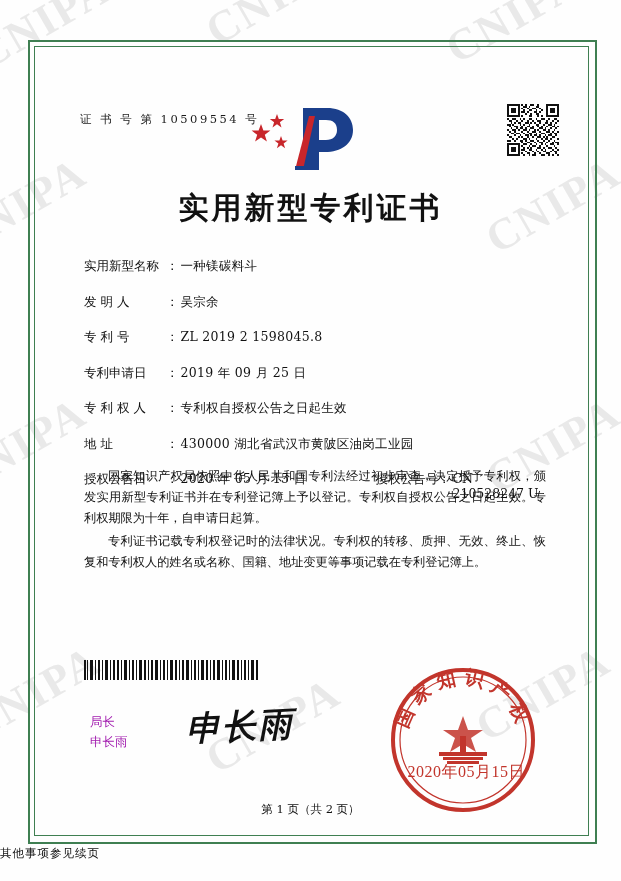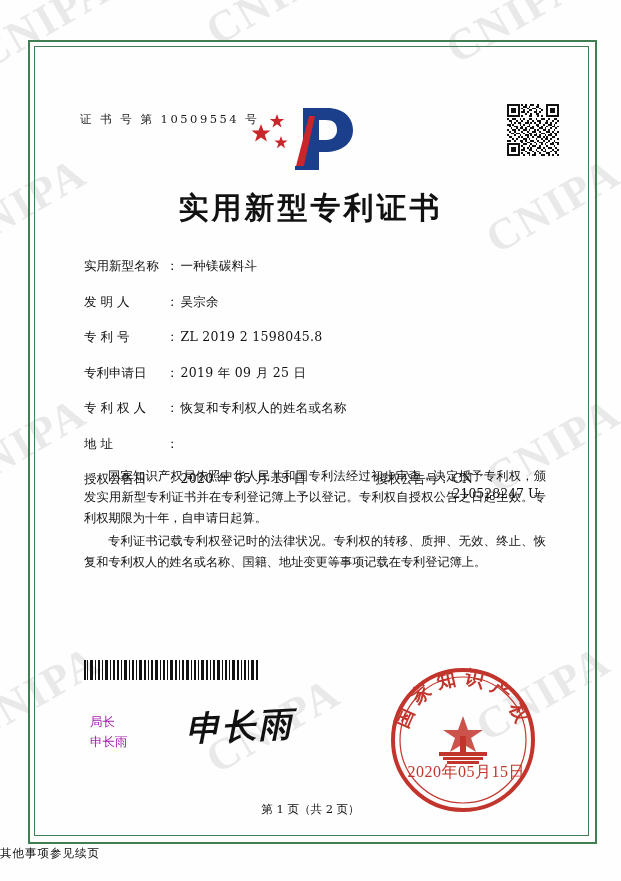--- a/index.html
+++ b/index.html
@@ -536,26 +536,27 @@
 
       <div class="field-row">
         <span class="f-label">专利申请日</span>
         <span class="f-colon">：</span>
         <span class="f-value">2019 年 09 月 25 日</span>
       </div>
 
       <div class="field-row">
         <span class="f-label spread">专 利 权 人</span>
         <span class="f-colon">：</span>
-        <span class="f-value">恢复和专利权人的姓名或名称</span>
+        <span class="f-value">专利权自授权公告之日起生效</span>
       </div>
 
       <div class="field-row">
         <span class="f-label spread">地 址</span>
         <span class="f-colon">：</span>
+        <span class="f-value">430000 湖北省武汉市黄陂区油岗工业园</span>
       </div>
 
       <div class="field-row split">
         <span class="f-label">授权公告日</span>
         <span class="f-colon">：</span>
         <span class="f-value">2020 年 05 月 15 日</span>
         <span class="f-label2">授权公告号：</span>
         <span class="f-value2">CN 210528247 U</span>
       </div>
 

